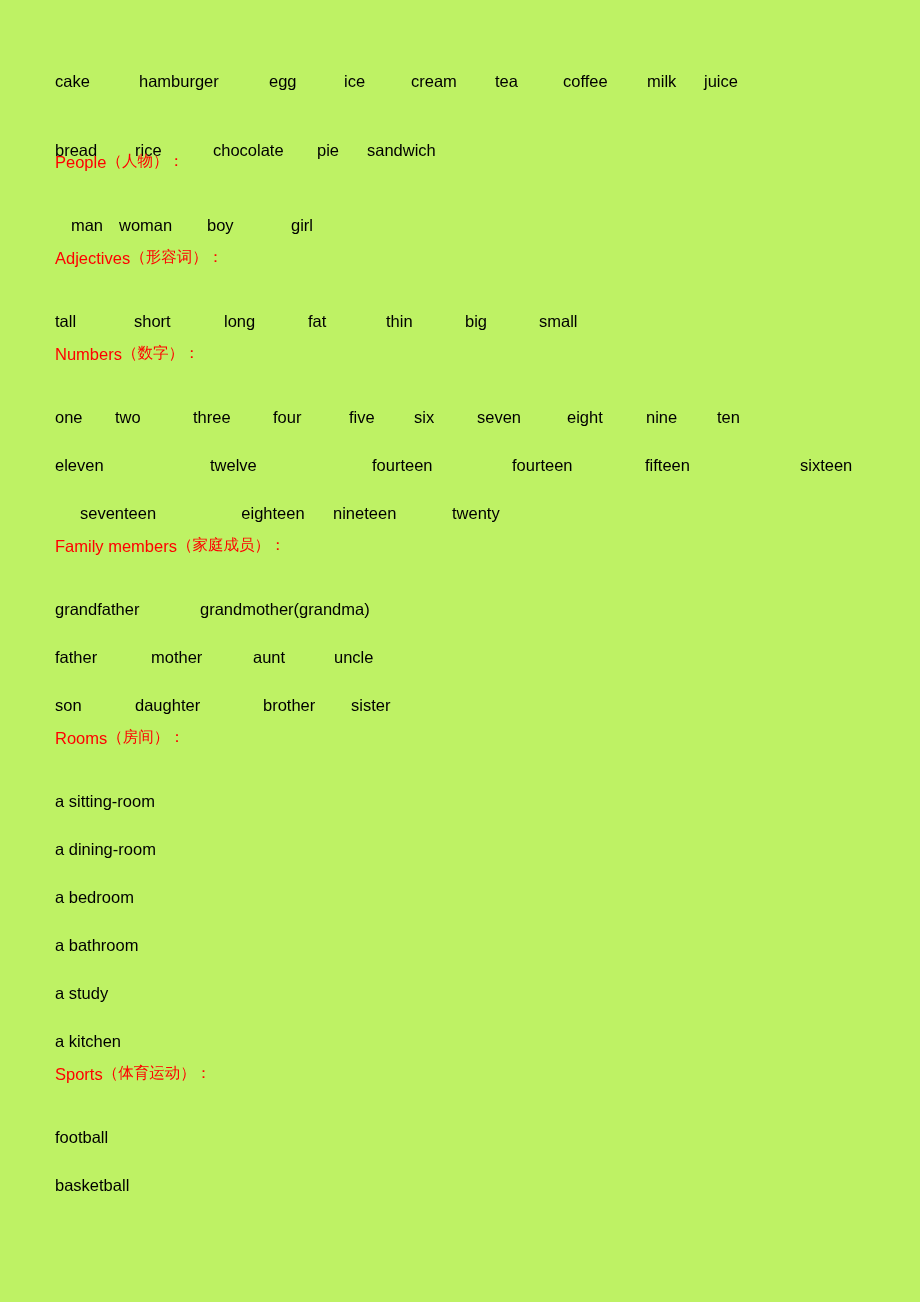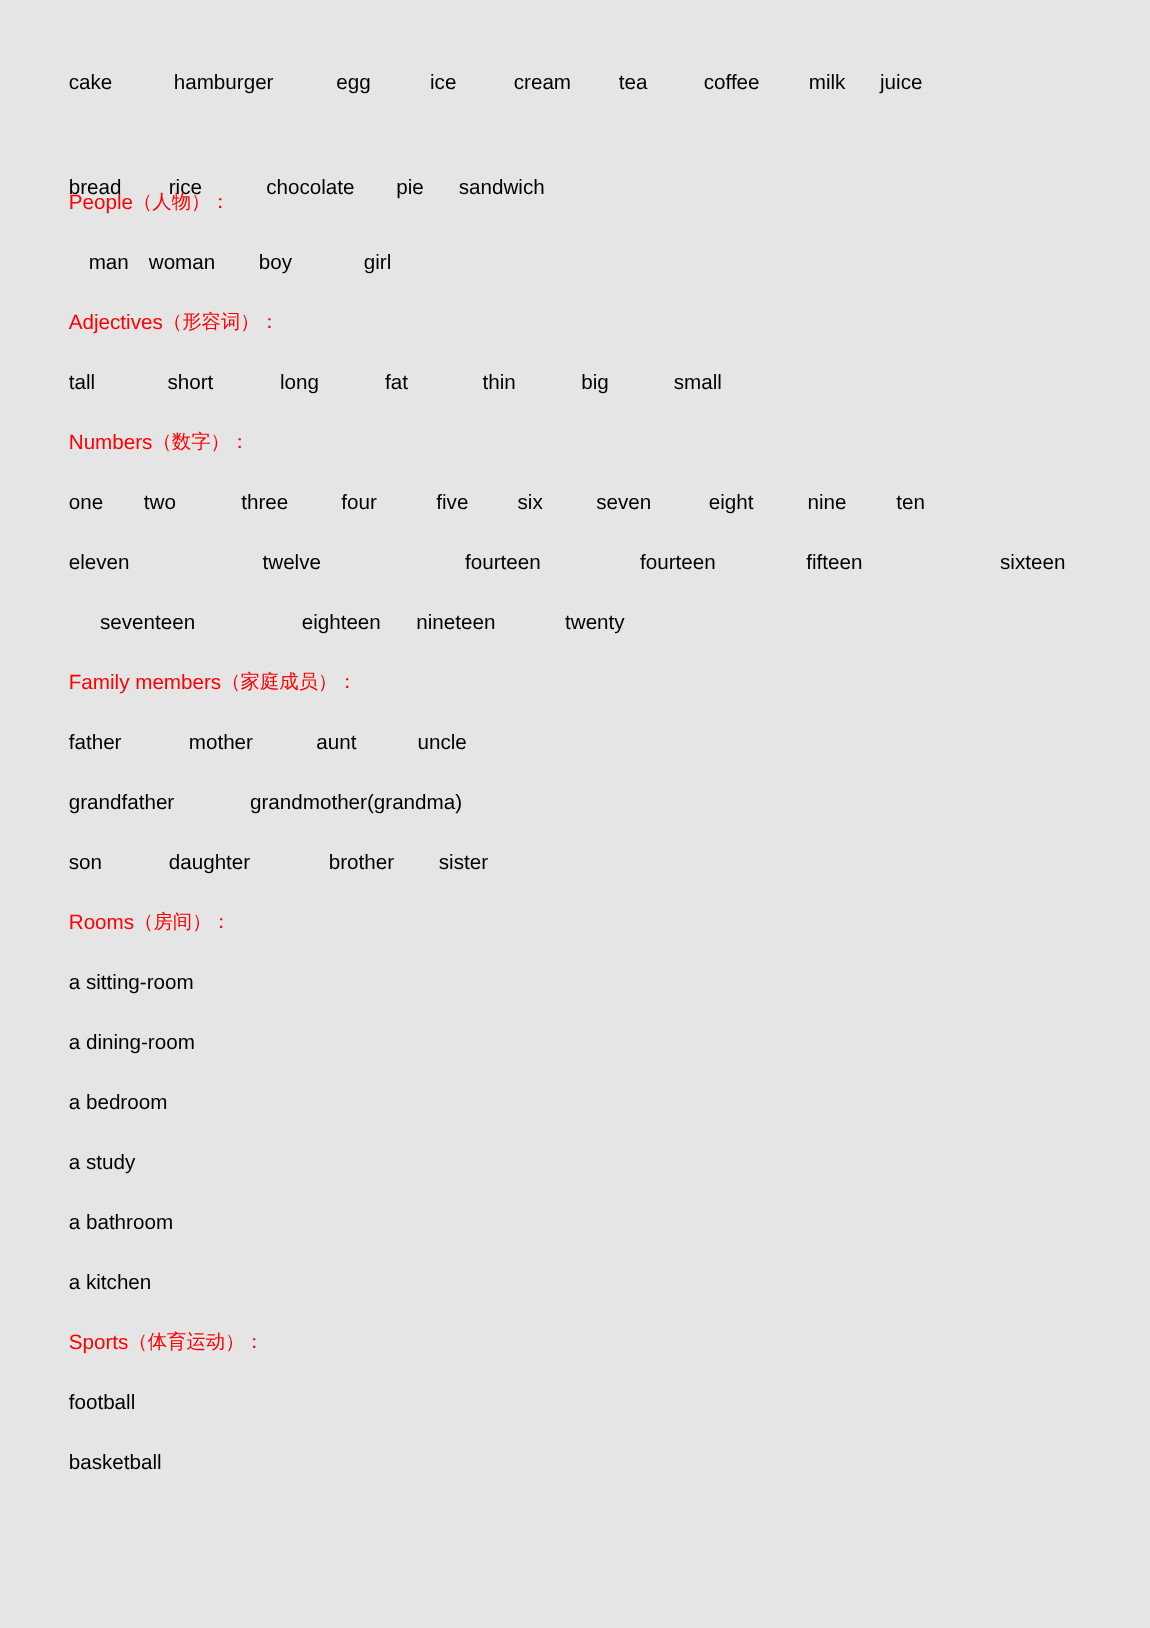--- a/index.html
+++ b/index.html
@@ -12,21 +12,21 @@
     width: 920px;
     height: 1302px;
     font-family: "Liberation Sans", "DejaVu Sans", sans-serif;
     color: #000000;
     overflow: hidden;
   }
   .page {
     position: relative;
     width: 920px;
     height: 1302px;
-    background: #e5e5e5;
+    background: #bef264;
     box-sizing: border-box;
     padding: 58px 40px 0 55px;
   }
   .doc-body {
     position: relative;
   }
   .line {
     font-size: 16.5px;
     line-height: 1;
     color: #000000;
@@ -60,45 +60,45 @@
   .t-60  { min-width: 60px; }
   .t-64  { min-width: 64px; text-align: center; }
   .t-75  { min-width: 75px; }
   .t-80  { min-width: 80px; }
   .t-84  { min-width: 84px; }
   .t-90  { min-width: 90px; }
   .t-130 { min-width: 130px; }
   .t-140 { min-width: 140px; }
   .t-145 { min-width: 145px; }
   .t-155 { min-width: 155px; }
-  .t-auto { min-width: 0; }
+  .t-auto { min-width: 0; margin-top: 15px; }
 </style>
 </head>
 <body>
 
 <div class="page">
   <div class="doc-body" id="doc-body">
       <div class="line row"><span class="word t-84" style="min-width: 84px;">cake</span><span class="word t-130" style="min-width: 130px;">hamburger</span><span class="word t-75" style="min-width: 75px;">egg</span><span class="word t-67" style="min-width: 67px;">ice</span><span class="word t-84" style="min-width: 84px;">cream</span><span class="word t-68" style="min-width: 68px;">tea</span><span class="word t-84" style="min-width: 84px;">coffee</span><span class="word t-57" style="min-width: 57px;">milk</span><span class="word t-auto">juice</span></div>
       <div class="line row"><span class="word t-80" style="min-width: 80px;">bread</span><span class="word t-78" style="min-width: 78px; margin-top: 36px;">rice</span><span class="word t-104" style="min-width: 104px;">chocolate</span><span class="word t-50" style="min-width: 50px;">pie</span><span class="word t-auto">sandwich</span></div>
       <div class="heading"><span class="en">People</span><span class="cn">（人物）：</span></div>
       <div class="line row"><span class="word t-64" style="min-width: 64px;">man</span><span class="word t-88" style="min-width: 88px;">woman</span><span class="word t-84" style="min-width: 84px;">boy</span><span class="word t-auto">girl</span></div>
       <div class="heading"><span class="en">Adjectives</span><span class="cn">（形容词）：</span></div>
       <div class="line row"><span class="word t-79" style="min-width: 79px;">tall</span><span class="word t-90" style="min-width: 90px;">short</span><span class="word t-84" style="min-width: 84px;">long</span><span class="word t-78" style="min-width: 78px;">fat</span><span class="word t-79" style="min-width: 79px;">thin</span><span class="word t-74" style="min-width: 74px;">big</span><span class="word t-auto">small</span></div>
       <div class="heading"><span class="en">Numbers</span><span class="cn">（数字）：</span></div>
       <div class="line row"><span class="word t-60" style="min-width: 60px;">one</span><span class="word t-78" style="min-width: 78px;">two</span><span class="word t-80" style="min-width: 80px;">three</span><span class="word t-76" style="min-width: 76px;">four</span><span class="word t-65" style="min-width: 65px;">five</span><span class="word t-63" style="min-width: 63px;">six</span><span class="word t-90" style="min-width: 90px;">seven</span><span class="word t-79" style="min-width: 79px;">eight</span><span class="word t-71" style="min-width: 71px;">nine</span><span class="word t-auto">ten</span></div>
       <div class="line row"><span class="word t-155" style="min-width: 155px;">eleven</span><span class="word t-162" style="min-width: 162px;">twelve</span><span class="word t-140" style="min-width: 140px;">fourteen</span><span class="word t-133" style="min-width: 133px;">fourteen</span><span class="word t-155" style="min-width: 155px;">fifteen</span><span class="word t-auto">sixteen</span></div>
       <div class="line row"><span class="word t-133" style="min-width: 133px; margin-left: 25px;">seventeen</span><span class="word t-120" style="min-width: 120px; text-align: center;">eighteen</span><span class="word t-119" style="min-width: 119px;">nineteen</span><span class="word t-auto">twenty</span></div>
       <div class="heading"><span class="en">Family members</span><span class="cn">（家庭成员）：</span></div>
+      <div class="line row"><span class="word t-145" style="min-width: 145px;">grandfather</span><span class="word t-auto">grandmother(grandma)</span></div>
       <div class="line row"><span class="word t-96" style="min-width: 96px;">father</span><span class="word t-102" style="min-width: 102px;">mother</span><span class="word t-81" style="min-width: 81px;">aunt</span><span class="word t-auto">uncle</span></div>
-      <div class="line row"><span class="word t-145" style="min-width: 145px;">grandfather</span><span class="word t-auto">grandmother(grandma)</span></div>
       <div class="line row"><span class="word t-80" style="min-width: 80px;">son</span><span class="word t-128" style="min-width: 128px;">daughter</span><span class="word t-88" style="min-width: 88px;">brother</span><span class="word t-auto">sister</span></div>
       <div class="heading"><span class="en">Rooms</span><span class="cn">（房间）：</span></div>
       <div class="line row"><span class="word t-auto">a sitting-room</span></div>
       <div class="line row"><span class="word t-auto">a dining-room</span></div>
       <div class="line row"><span class="word t-auto">a bedroom</span></div>
+      <div class="line row"><span class="word t-auto">a bathroom</span></div>
       <div class="line row"><span class="word t-auto">a study</span></div>
-      <div class="line row"><span class="word t-auto">a bathroom</span></div>
       <div class="line row"><span class="word t-auto">a kitchen</span></div>
       <div class="heading"><span class="en">Sports</span><span class="cn">（体育运动）：</span></div>
       <div class="line row"><span class="word t-auto">football</span></div>
       <div class="line row"><span class="word t-auto">basketball</span></div>
     </div>
 </div>
 
 </body></html>

